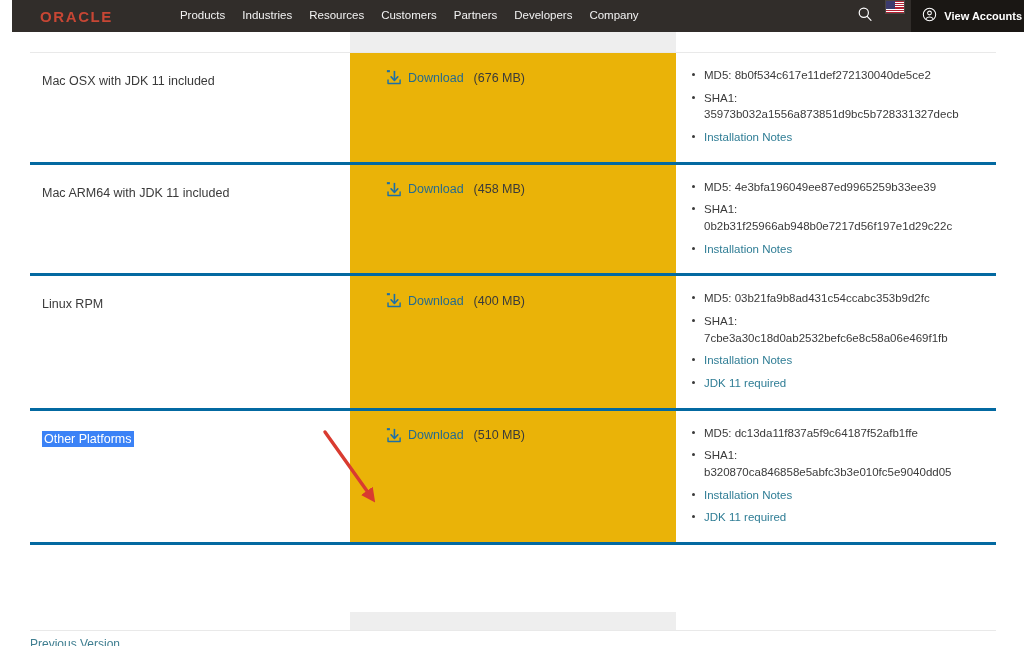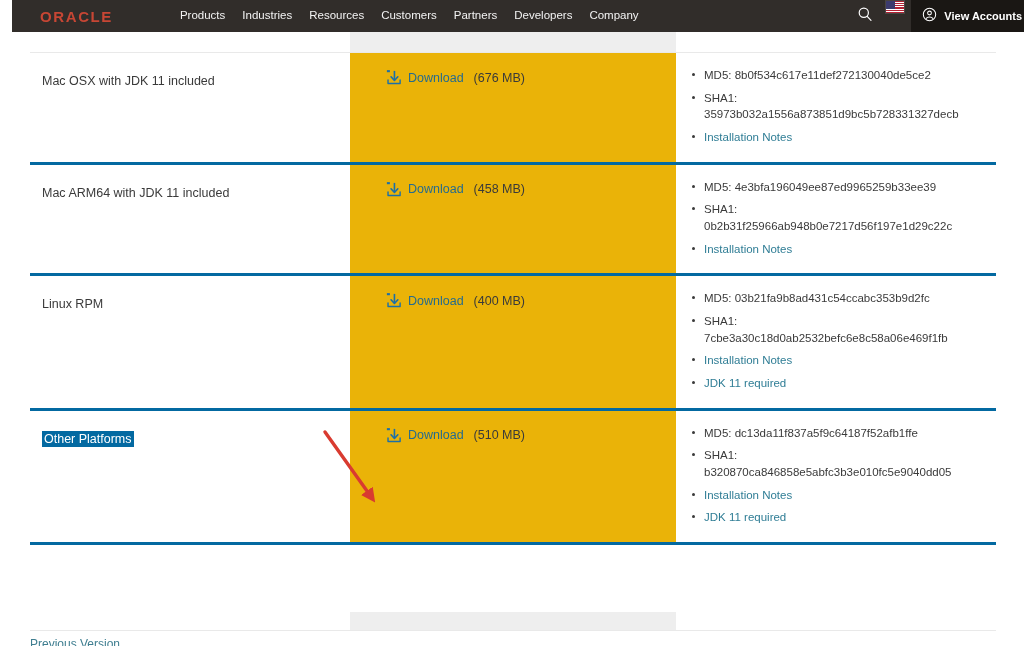--- a/index.html
+++ b/index.html
@@ -150,21 +150,21 @@
     padding: 18px 16px 10px 12px;
     background: #ffffff;
   }
   .platform-label {
     font-size: 12.5px;
     color: #3a3a3a;
     line-height: 1.4;
     display: inline;
   }
   .platform-label.selected {
-    background: #0369a1;
+    background: #3b82f6;
     color: #ffffff;
     padding: 1px 2px;
   }
 
   .cell-download {
     width: 326px;
     flex: 0 0 326px;
     background: #eab308;
     padding: 16px 16px 10px 35px;
     display: flex;

